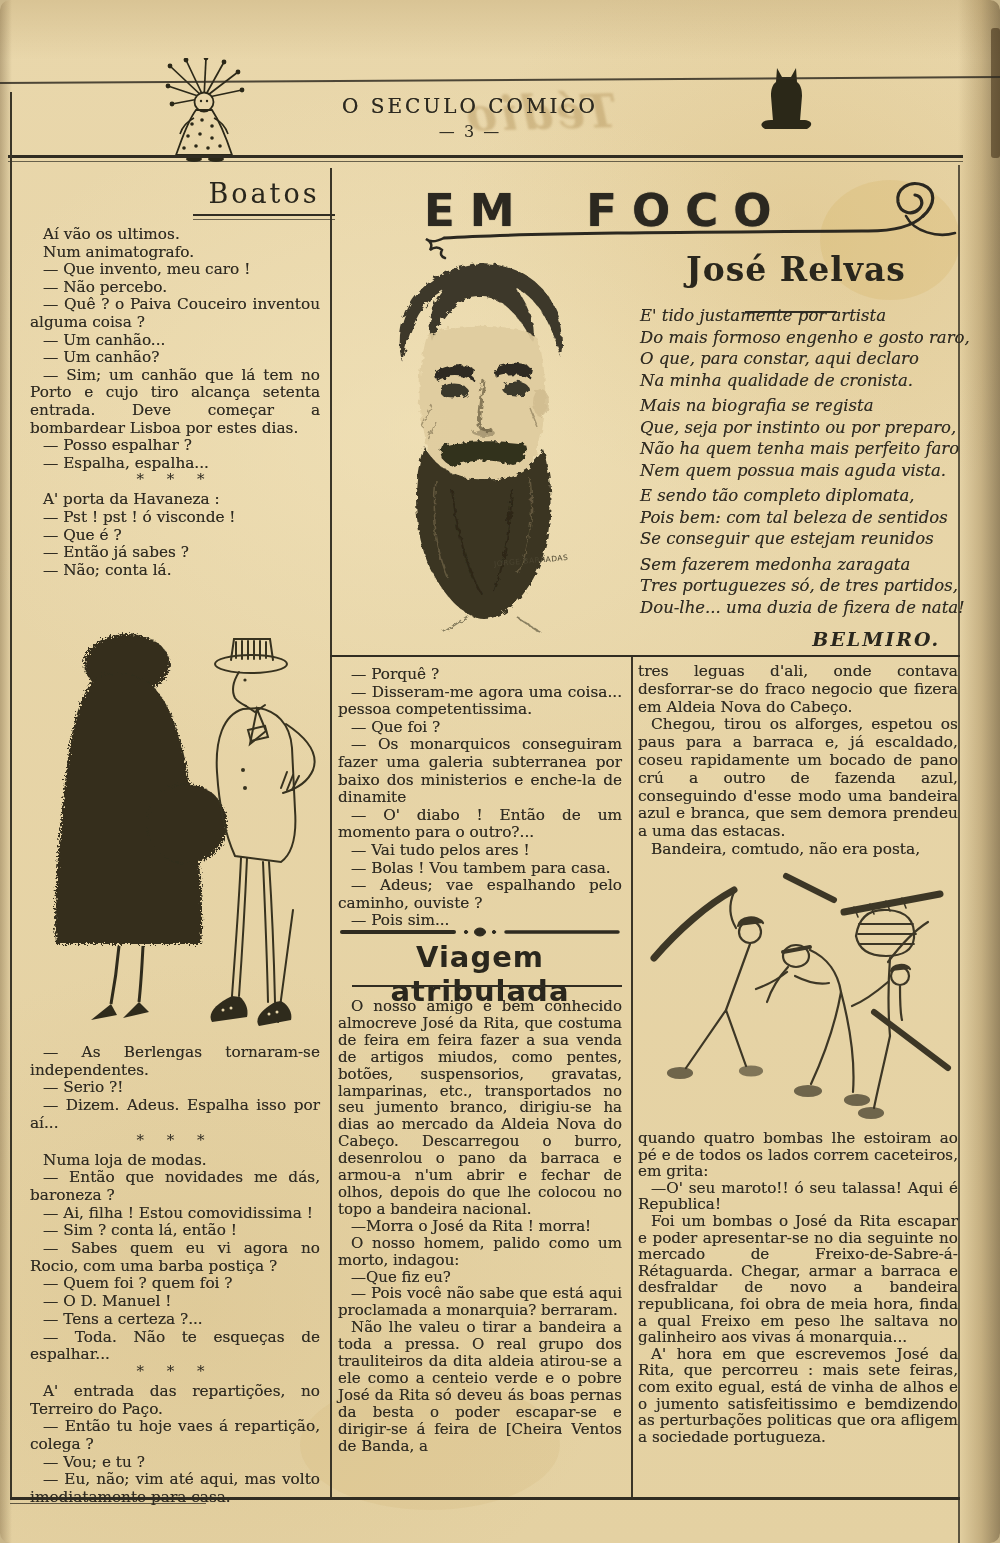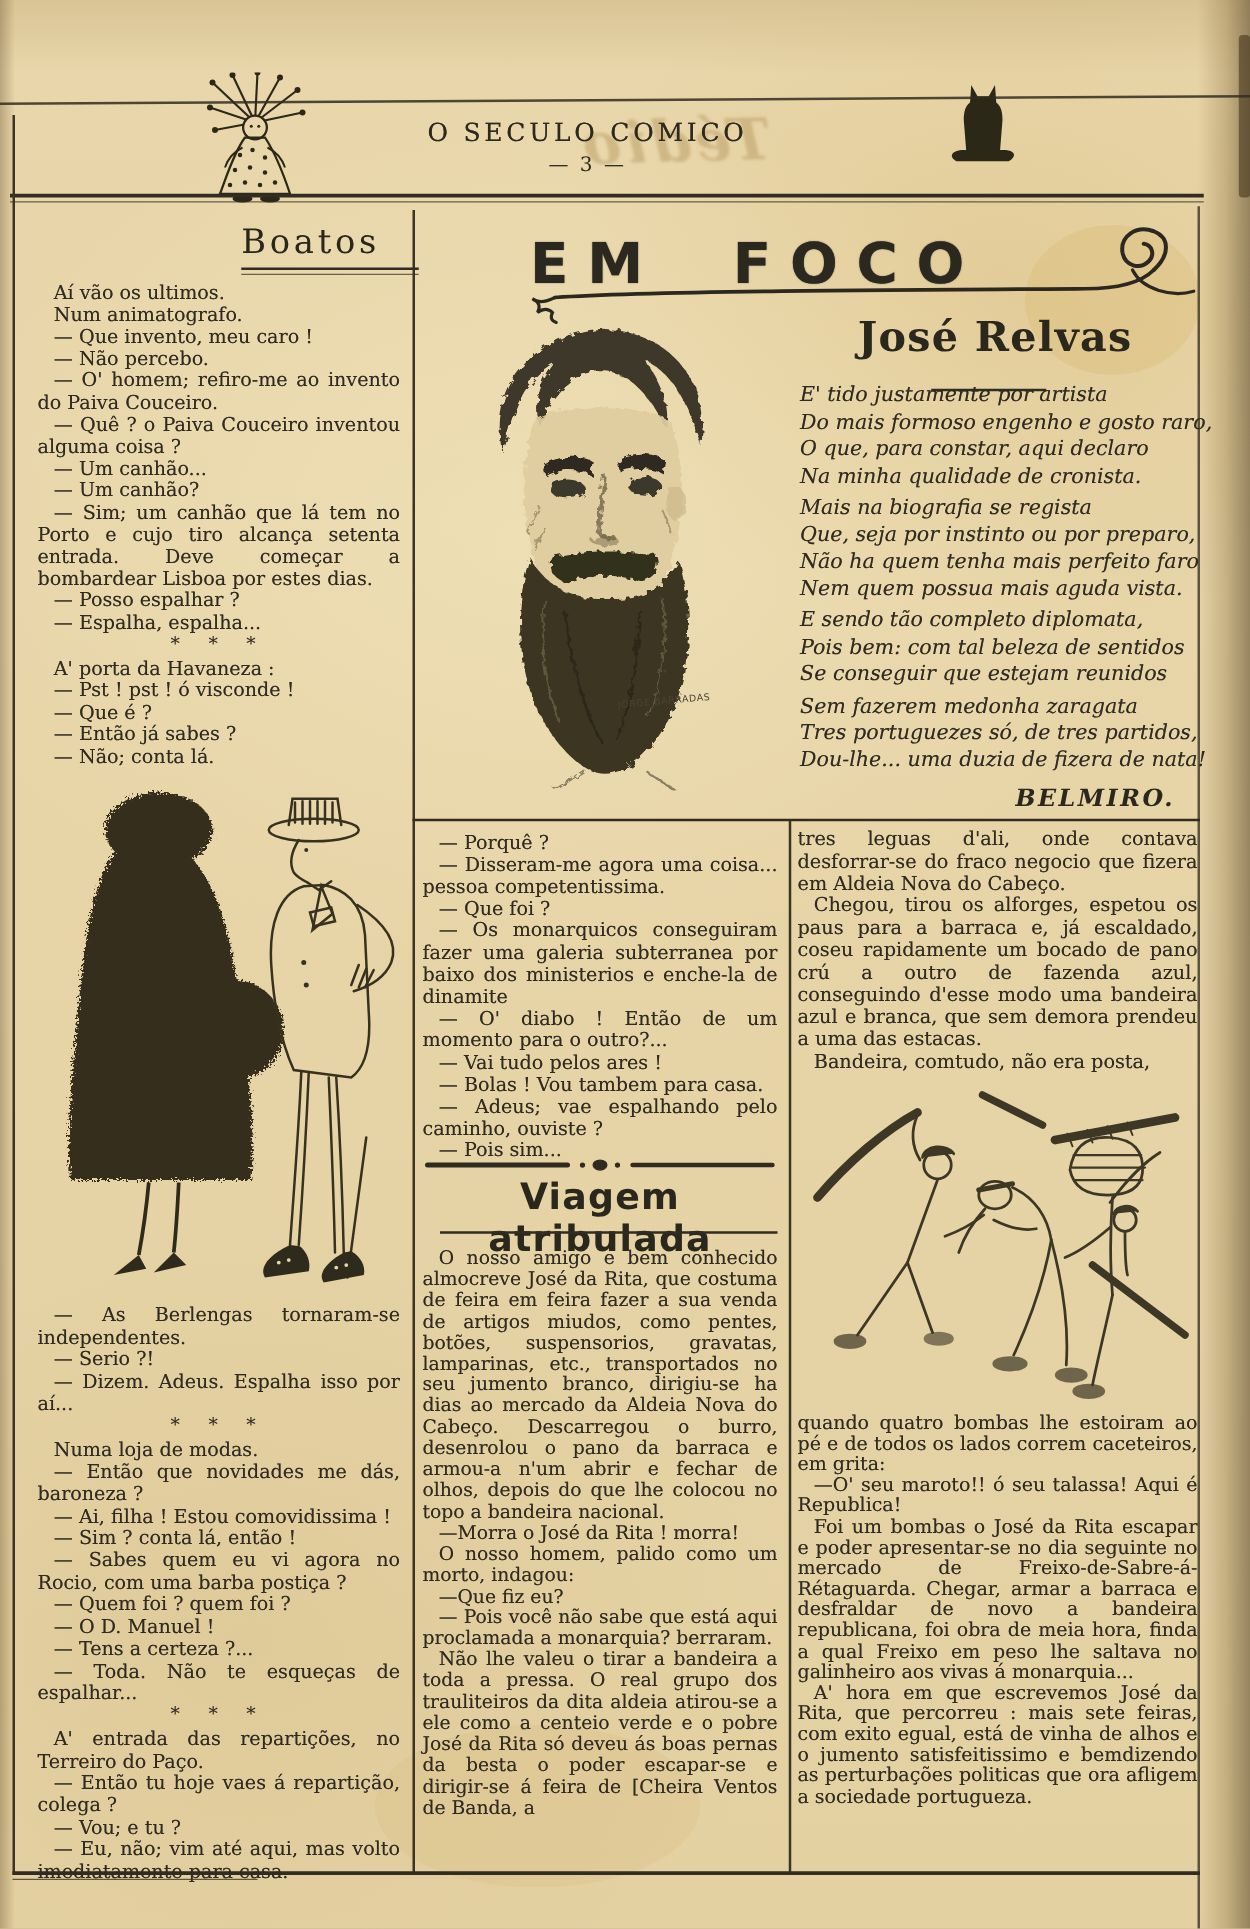--- a/index.html
+++ b/index.html
@@ -2,42 +2,42 @@
 <html><head>
 <meta charset="utf-8">
 <style>
   html,body{margin:0;padding:0;background:#c9b68a;}
   .page{position:relative;width:1000px;height:1543px;margin:0 auto;overflow:hidden;
     background:
       radial-gradient(ellipse 700px 500px at 42% 28%, rgba(244,230,190,.55), rgba(0,0,0,0) 70%),
       radial-gradient(ellipse 500px 400px at 80% 15%, rgba(215,185,120,.35), rgba(0,0,0,0) 70%),
       radial-gradient(ellipse 600px 500px at 20% 85%, rgba(210,185,130,.30), rgba(0,0,0,0) 70%),
       linear-gradient(#e9d7ab,#e4d1a2);
-    font-family:"DejaVu Serif", serif; color:#2f2b22;}
+    font-family:"DejaVu Serif", serif; color:#2f2b22;border-radius:10px;}
   .abs{position:absolute;}
   .rule{position:absolute;background:#312d22;}
   .vrule{position:absolute;background:#3a3527;width:2px;}
   .shade-right{position:absolute;top:0;right:0;width:42px;height:100%;
     background:linear-gradient(to right, rgba(130,100,50,0), rgba(122,94,48,.30) 55%, rgba(72,54,26,.50));}
   .shade-top{position:absolute;top:0;left:0;right:0;height:60px;
     background:linear-gradient(to bottom, rgba(160,128,70,.22), rgba(0,0,0,0));}
   .shade-left{position:absolute;top:0;left:0;width:12px;height:100%;
     background:linear-gradient(to right, rgba(95,72,38,.34), rgba(0,0,0,0));}
   .corner-dark{position:absolute;right:0;top:28px;width:9px;height:130px;background:rgba(60,44,20,.55);border-radius:3px;}
   .stain{position:absolute;border-radius:50%;pointer-events:none;}
 
   .ghost{position:absolute;left:320px;top:86px;width:440px;text-align:center;
     font-family:"DejaVu Serif",serif;font-weight:bold;font-style:italic;font-size:46px;
     color:rgba(167,134,74,.38);transform:scaleX(-1) rotate(1.5deg);filter:blur(1.3px);letter-spacing:3px;}
 
   .masthead{position:absolute;left:0;right:60px;top:94px;text-align:center;
     font-size:20px;letter-spacing:3px;color:#2c2920;text-shadow:0 0 .5px rgba(44,41,32,.7);}
   .pagenum{position:absolute;left:0;right:60px;top:122px;text-align:center;font-size:16px;letter-spacing:2px;color:#2c2920;}
 
-  .boatos{position:absolute;left:193px;top:178px;width:142px;text-align:left;
+  .boatos{position:absolute;left:193px;top:178px;width:142px;text-align:center;
     font-size:27px;letter-spacing:3px;color:#29261c;}
 
   .col{position:absolute;text-align:justify;}
   .para{margin:0;text-indent:13px;text-align:justify;
     text-shadow:0 0 .45px rgba(47,43,34,.55);}
   .para.noindent{text-indent:0;}
   .stars{text-align:center;letter-spacing:9px;font-size:15px;line-height:15px;height:19px;overflow:hidden;color:#2f2b22;}
   .col-left{left:30px;top:226px;width:290px;font-size:15.3px;line-height:17.6px;}
   .col-left2{left:30px;top:1044px;width:290px;font-size:15.3px;line-height:17.7px;}
   .col-mid-dialogue{left:338px;top:666px;width:284px;font-size:15.3px;line-height:17.6px;}
@@ -145,21 +145,20 @@
 
   <div class="boatos">Boatos</div>
   <div class="rule" style="left:193px;top:214px;width:142px;height:2px;"></div>
   <div class="rule" style="left:193px;top:219px;width:142px;height:1px;opacity:.7;"></div>
 
   <div class="col col-left">
       <p class="para plain">Aí vão os ultimos.</p>
       <p class="para plain">Num animatografo.</p>
       <p class="para dialogue">— Que invento, meu caro !</p>
       <p class="para dialogue">— Não percebo.</p>
-      <p class="para dialogue">— O' homem; refiro-me ao invento do Paiva Couceiro.</p>
       <p class="para dialogue">— Quê ? o Paiva Couceiro inventou alguma coisa ?</p>
       <p class="para dialogue">— Um canhão...</p>
       <p class="para dialogue">— Um canhão?</p>
       <p class="para dialogue">— Sim; um canhão que lá tem no Porto e cujo tiro alcança setenta entrada. Deve começar a bombardear Lisboa por estes dias.</p>
       <p class="para dialogue">— Posso espalhar ?</p>
       <p class="para dialogue">— Espalha, espalha...</p>
       <div class="stars">* * *</div>
       <p class="para plain">A' porta da Havaneza :</p>
       <p class="para dialogue">— Pst ! pst ! ó visconde !</p>
       <p class="para dialogue">— Que é ?</p>

